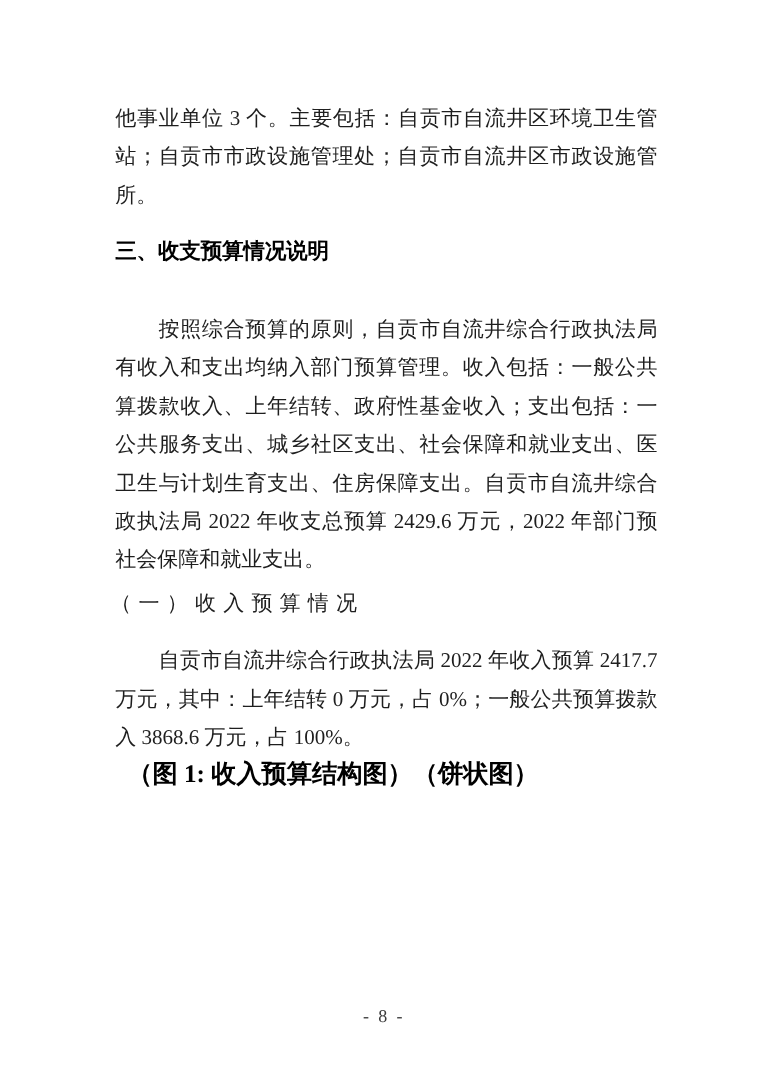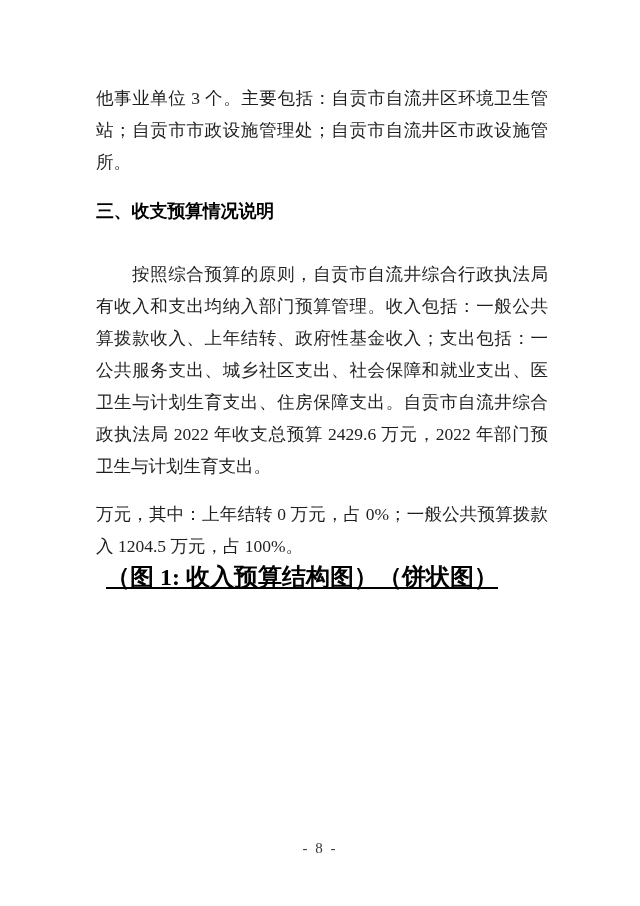--- a/index.html
+++ b/index.html
@@ -36,21 +36,21 @@
   .ln.last {
     text-align: left;
     text-align-last: left;
   }
   .ln.ind {
     padding-left: 36px;
   }
   
   .section-heading {
     margin-top: 19px;
-    font-family: Liberation Sans, sans-serif;
+    font-family: Liberation Mono, monospace;
     font-weight: bold;
     font-size: 18px;
     line-height: 28px;
     letter-spacing: -0.2px;
     color: var(--heading-color, #000000);
   }
   .p-continuation { margin-top: 82px; }
   .p-overview     { margin-top: 33px; }
   
   .subsection-heading {
@@ -63,23 +63,22 @@
     color: var(--text-color, #1e1e1e);
   }
   .p-income { margin-top: 16px; }
   
   .figure-caption {
     margin-top: 0;
     padding-left: 10px;
     height: 30px;
     line-height: 30px;
     font-weight: bold;
-    font-size: 24px;
+    font-size: 21px;
     color: var(--heading-color, #000000);
-    text-decoration: underline;
   }
   .page-number {
     position: absolute;
     left: 0;
     right: 0;
     top: 837px;
     text-align: center;
     font-size: 15px;
     line-height: 22px;
     letter-spacing: 2px;
@@ -100,27 +99,29 @@
 
     <div class="section-heading">三、收支预算情况说明</div>
 
     <div class="p-overview">
       <div class="ln ind">按照综合预算的原则，自贡市自流井综合行政执法局所</div>
       <div class="ln">有收入和支出均纳入部门预算管理。收入包括：一般公共预</div>
       <div class="ln">算拨款收入、上年结转、政府性基金收入；支出包括：一般</div>
       <div class="ln">公共服务支出、城乡社区支出、社会保障和就业支出、医疗</div>
       <div class="ln">卫生与计划生育支出、住房保障支出。自贡市自流井综合行</div>
       <div class="ln">政执法局 2022 年收支总预算 2429.6 万元，2022 年部门预算</div>
-      <div class="ln last">卫生与计划生育支出。</div>
+      <div class="ln last">社会保障和就业支出。</div>
     </div>
 
+    <div class="subsection-heading">（一）收入预算情况</div>
 
     <div class="p-income">
+      <div class="ln ind">自贡市自流井综合行政执法局 2022 年收入预算 2417.7</div>
       <div class="ln">万元，其中：上年结转 0 万元，占 0%；一般公共预算拨款收</div>
-      <div class="ln last">入 1204.5 万元，占 100%。</div>
+      <div class="ln last">入 3868.6 万元，占 100%。</div>
     </div>
 
     <div class="figure-caption">（图 1: 收入预算结构图）（饼状图）</div>
 
   </div>
 
   <div class="page-number">- 8 -</div>
 </div>
 
 </body></html>

